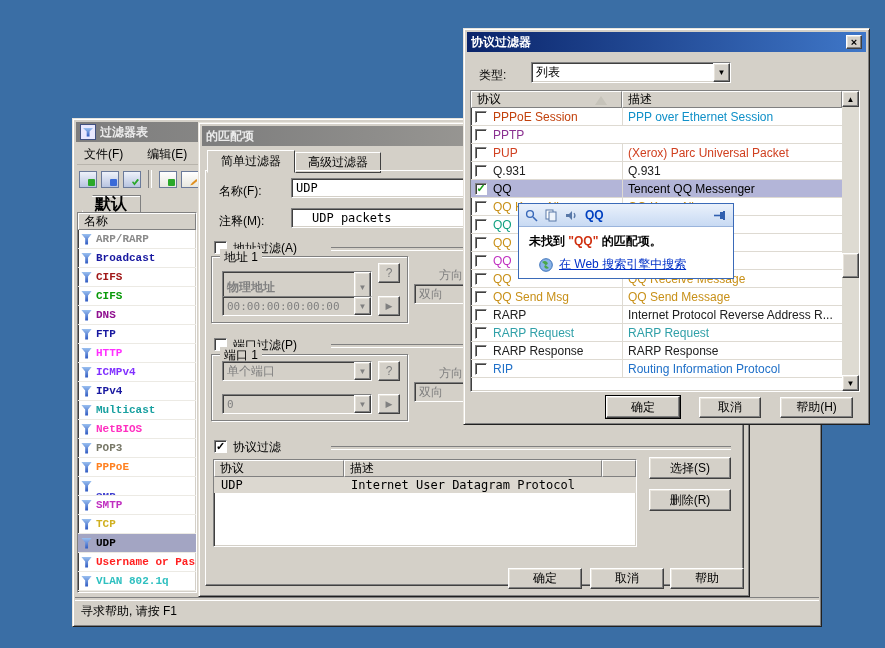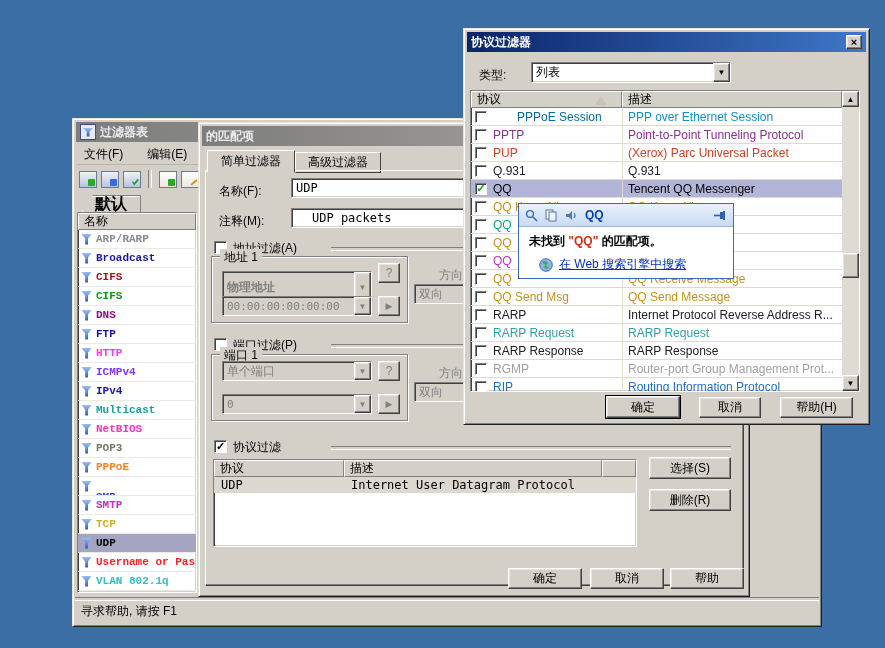--- a/index.html
+++ b/index.html
@@ -274,33 +274,30 @@
           <div class="hdrcell" style="width:151px;position:relative;">
             <span>协议</span>
             <span class="tri-up" style="position:absolute;right:14px;top:4px;"></span>
           </div>
           <div class="hdrcell" style="flex:1;">描述</div>
         </div>
         <div id="proto-rows">
             <div class="prow">
               <div class="c1">
                 <span class="cb"></span>
-                <span style="color: #0369a1; margin-left: 24px;">PPPoE Session</span>
+                <span style="color: #c2410c;">PPPoE Session</span>
               </div>
               <div class="c2">
                 <span style="color: rgb(16, 144, 200);">PPP over Ethernet Session</span>
               </div>
             </div>
             <div class="prow">
               <div class="c1">
                 <span class="cb"></span>
                 <span style="color: rgb(138, 48, 144);">PPTP</span>
-              </div>
-              <div class="c2">
-                <span style="color: rgb(138, 48, 144);">Point-to-Point Tunneling Protocol</span>
               </div>
             </div>
             <div class="prow">
               <div class="c1">
                 <span class="cb"></span>
                 <span style="color: rgb(208, 64, 32);">PUP</span>
               </div>
               <div class="c2">
                 <span style="color: rgb(208, 64, 32);">(Xerox) Parc Universal Packet</span>
               </div>
@@ -395,29 +392,20 @@
                 <span style="color: rgb(48, 160, 168);">RARP Request</span>
               </div>
             </div>
             <div class="prow">
               <div class="c1">
                 <span class="cb"></span>
                 <span style="color: rgb(32, 32, 32);">RARP Response</span>
               </div>
               <div class="c2">
                 <span style="color: rgb(32, 32, 32);">RARP Response</span>
-              </div>
-            </div>
-            <div class="prow">
-              <div class="c1">
-                <span class="cb"></span>
-                <span style="color: rgb(160, 160, 160);">RGMP</span>
-              </div>
-              <div class="c2">
-                <span style="color: rgb(160, 160, 160);">Router-port Group Management Prot...</span>
               </div>
             </div>
             <div class="prow">
               <div class="c1">
                 <span class="cb"></span>
                 <span style="color: rgb(32, 112, 200);">RIP</span>
               </div>
               <div class="c2">
                 <span style="color: rgb(32, 112, 200);">Routing Information Protocol</span>
               </div>

